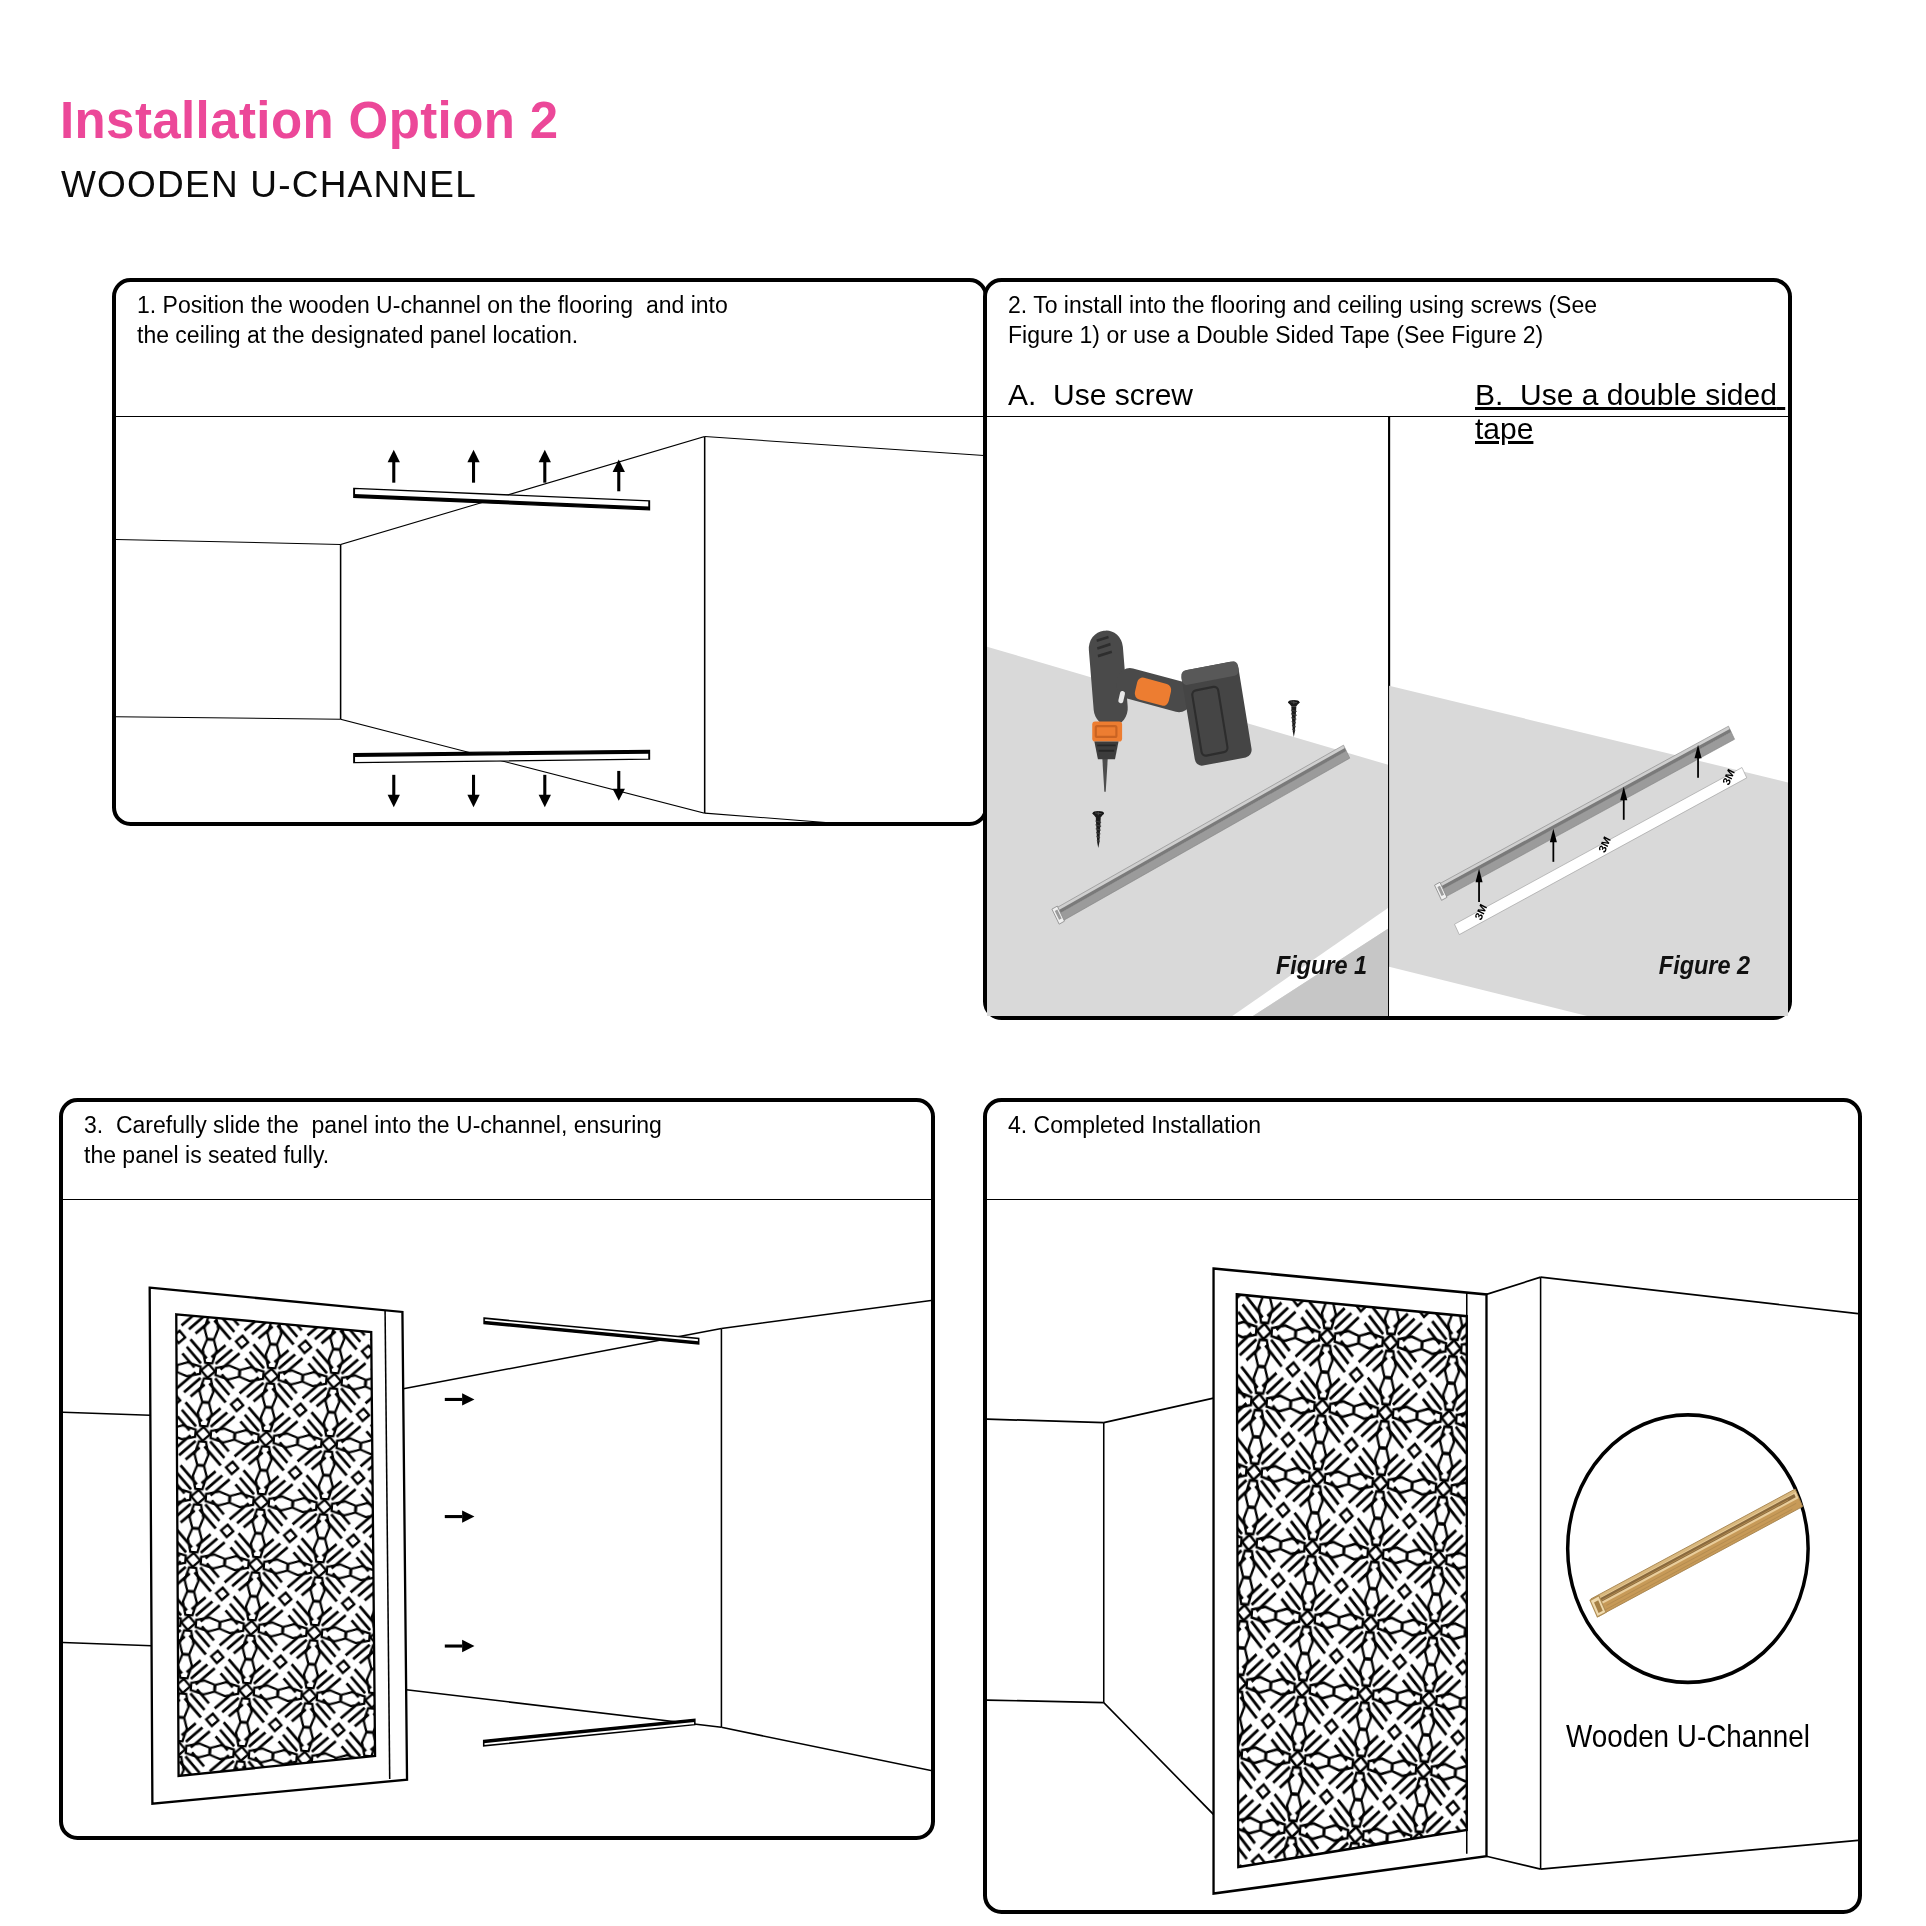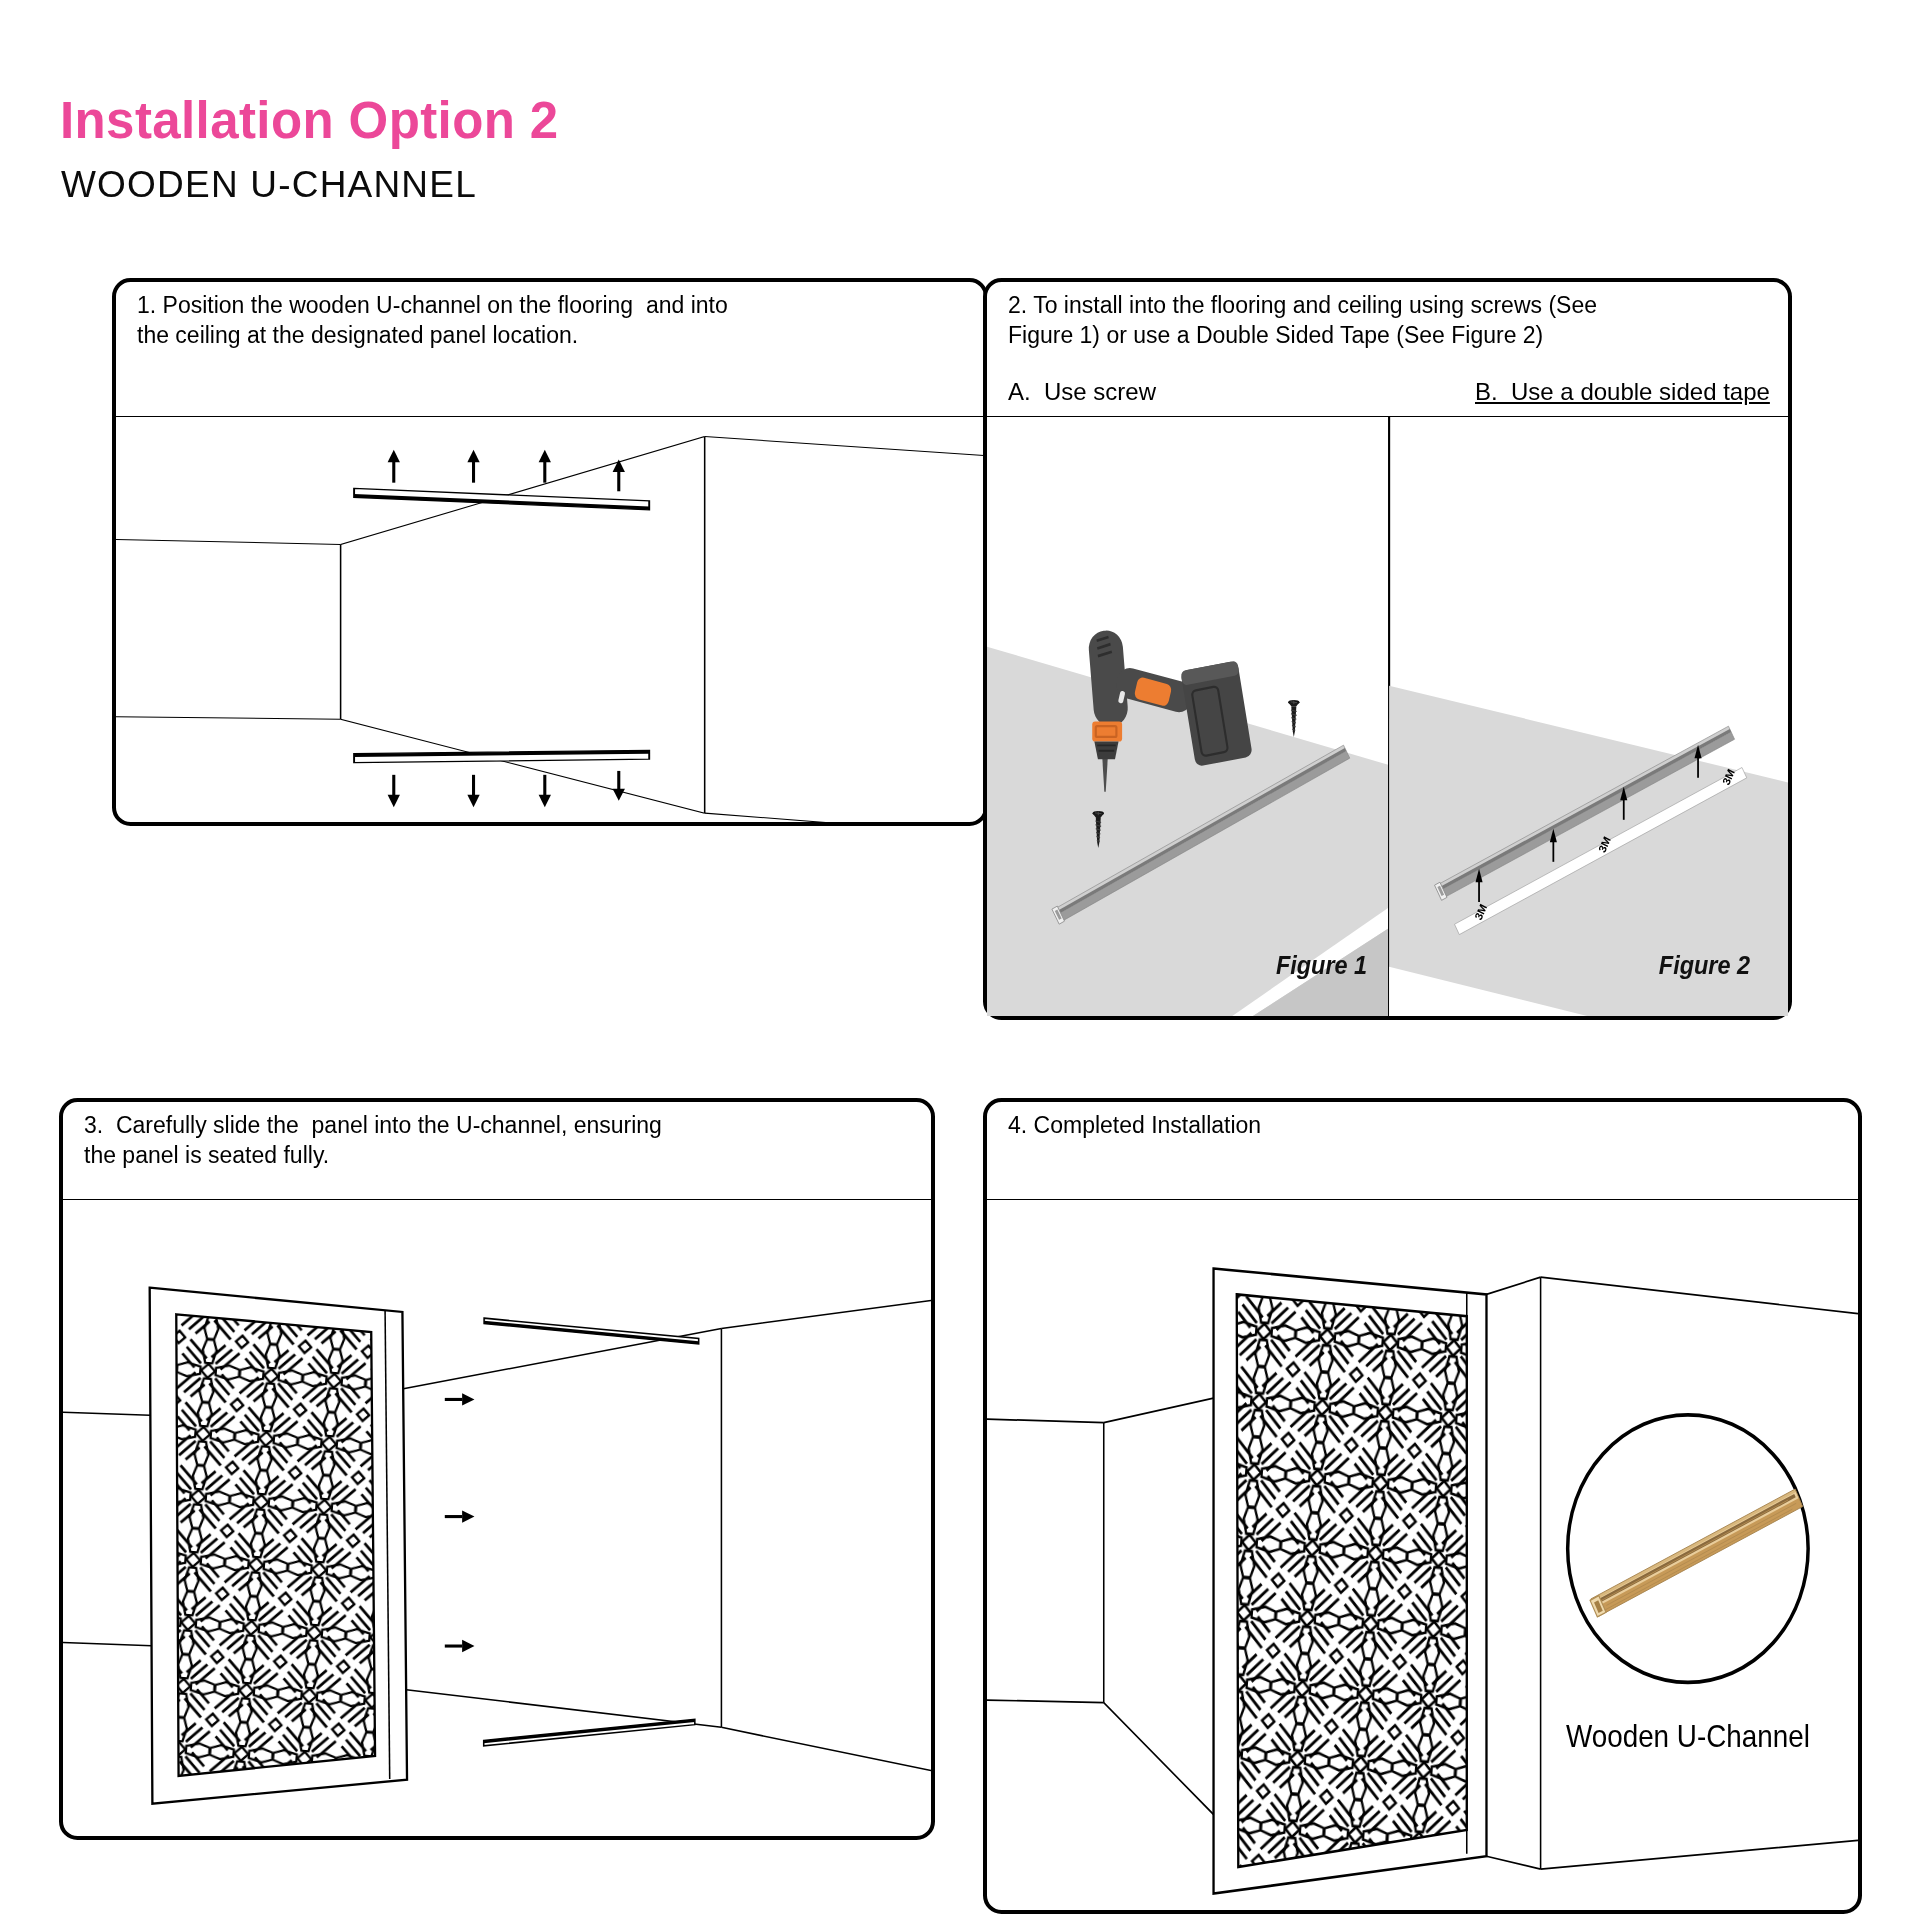--- a/index.html
+++ b/index.html
@@ -8,21 +8,21 @@
   .page-subtitle{position:absolute;left:61px;top:164px;font-size:37px;font-weight:400;letter-spacing:1.2px;color:#0b0b0b;}
   .panel{position:absolute;background:#fff;border:4.2px solid #000;border-radius:18.5px;box-sizing:border-box;}
   .p1{left:67px;top:278px;width:876px;height:548px;margin-left:45px;}
   .p2{left:983px;top:278px;width:809px;height:742px;padding-left:47px;}
   .p3{left:59px;top:1098px;width:876px;height:742px;}
   .p4{left:983px;top:1098px;width:879px;height:816px;}
   .step-text{position:absolute;left:21px;right:15.4px;top:7.7px;font-size:23px;line-height:30px;font-weight:500;white-space:pre-wrap;}
   .sep{position:absolute;left:0;right:0;height:1.2px;background:#000;}
   .row1 .sep{top:134px;}
   .row2 .sep{top:97px;}
-  .ab-label{position:absolute;top:96px;font-size:24px;font-weight:500;white-space:pre-wrap;}
+  .ab-label{position:absolute;top:96px;font-size:30px;font-weight:500;white-space:pre-wrap;}
   .ab-a{left:21px;}
   .ab-b{left:488px;text-decoration:underline;}
   .drawing{position:absolute;left:0;bottom:0;right:0;display:block;}
   .row1 .drawing{top:135px;}
   .row2 .drawing{top:99px;}
   svg{display:block;width:100%;height:100%;}
   svg text{font-family:"Liberation Sans", sans-serif;}
   .fig-label{font-size:66px;font-style:italic;font-weight:700;fill:#111;}
   .tape-label{font-size:30px;font-weight:700;fill:#000;}
   .callout-label{font-size:72px;font-weight:500;fill:#000;}

